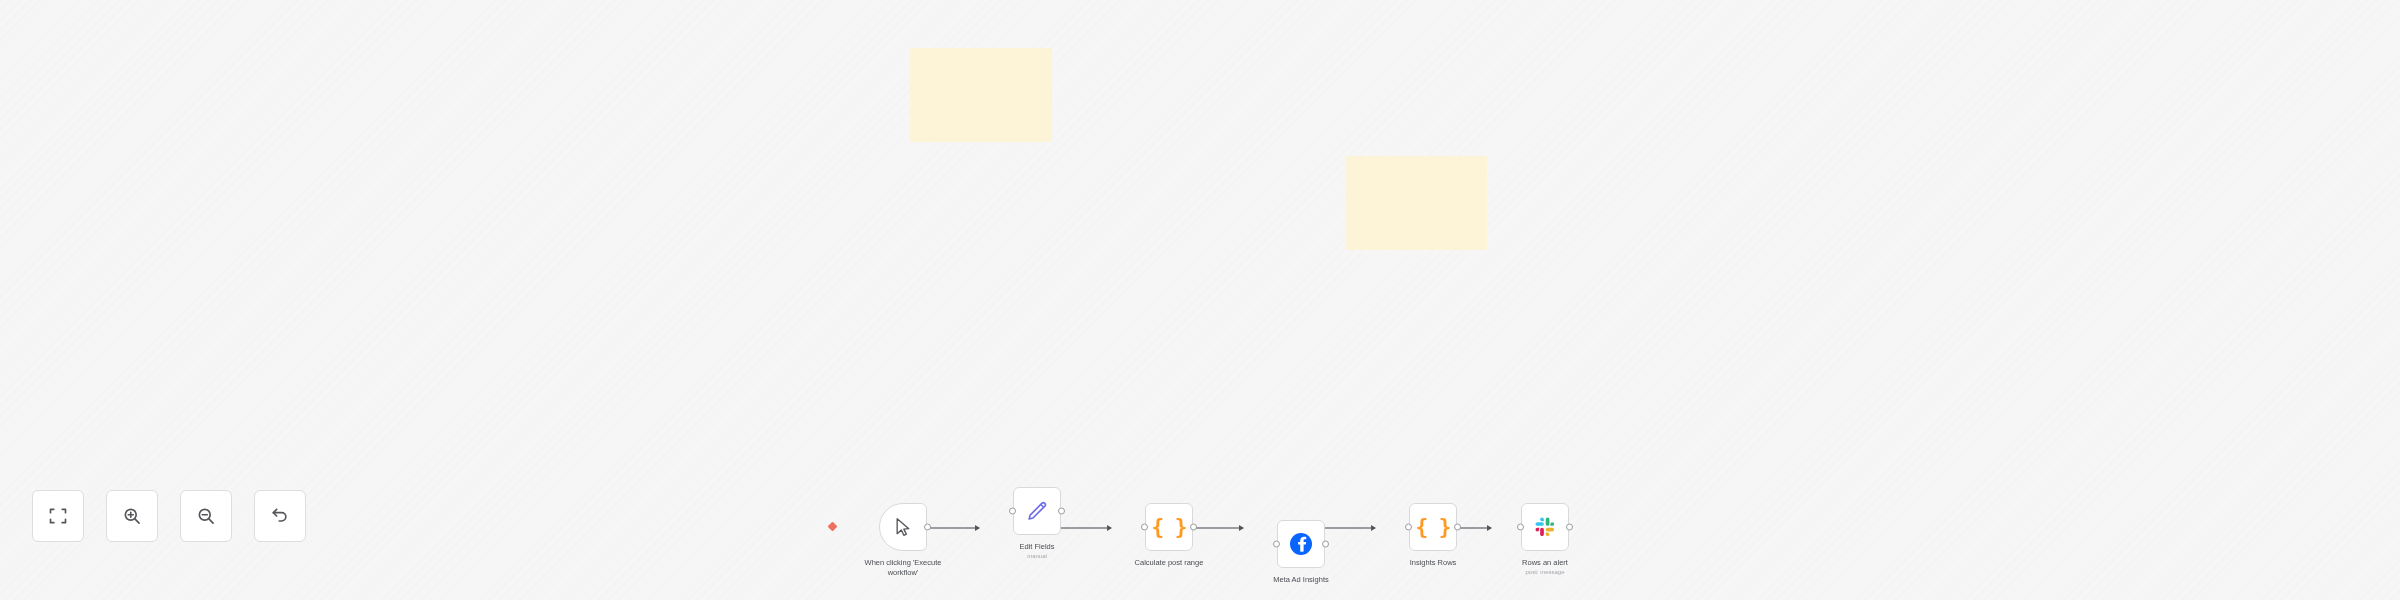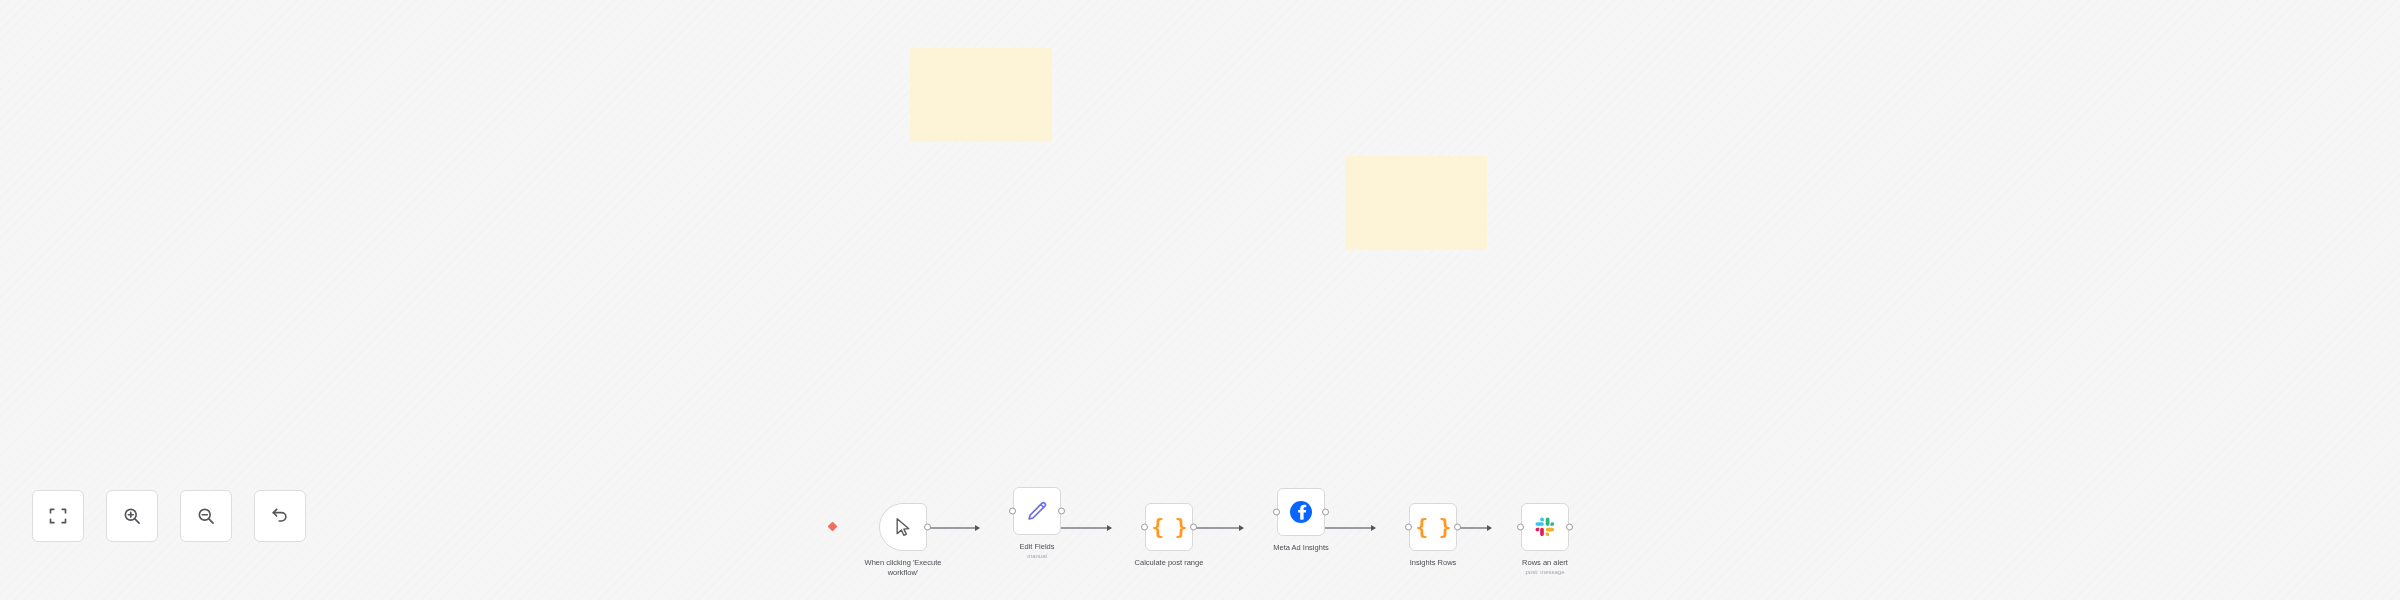--- a/index.html
+++ b/index.html
@@ -209,21 +209,21 @@
       <span class="node-icon">
         <span class="code-glyph">{&nbsp;}</span>
       </span>
       <span class="port in"></span>
       <span class="port out"></span>
     </div>
     <div class="node-label">Calculate post range</div>
     <div class="node-sublabel"></div>
   </div>
 
-  <div class="node-wrap" style="left: 1246px; top: 488px;">
+  <div class="node-wrap" style="left: 1246px; top: 520px;">
     <div class="node-box">
       <span class="node-icon">
         <svg width="24" height="24" viewBox="0 0 24 24">
           <circle cx="12" cy="12" r="11" fill="#0866ff"></circle>
           <path d="M14.6 12.6 h2.2 l0.35 -2.6 h-2.55 V8.6 c0 -0.85 0.3 -1.3 1.35 -1.3 h1.3 V4.9
                    c-0.4 -0.06 -1.3 -0.12 -2.25 -0.12 c-2.3 0 -3.8 1.35 -3.8 3.85 v1.37 H9.1 v2.6 h2.1 v6.9
                    a11 11 0 0 0 3.4 0 z" fill="#ffffff"></path>
         </svg>
       </span>
       <span class="port in"></span>

